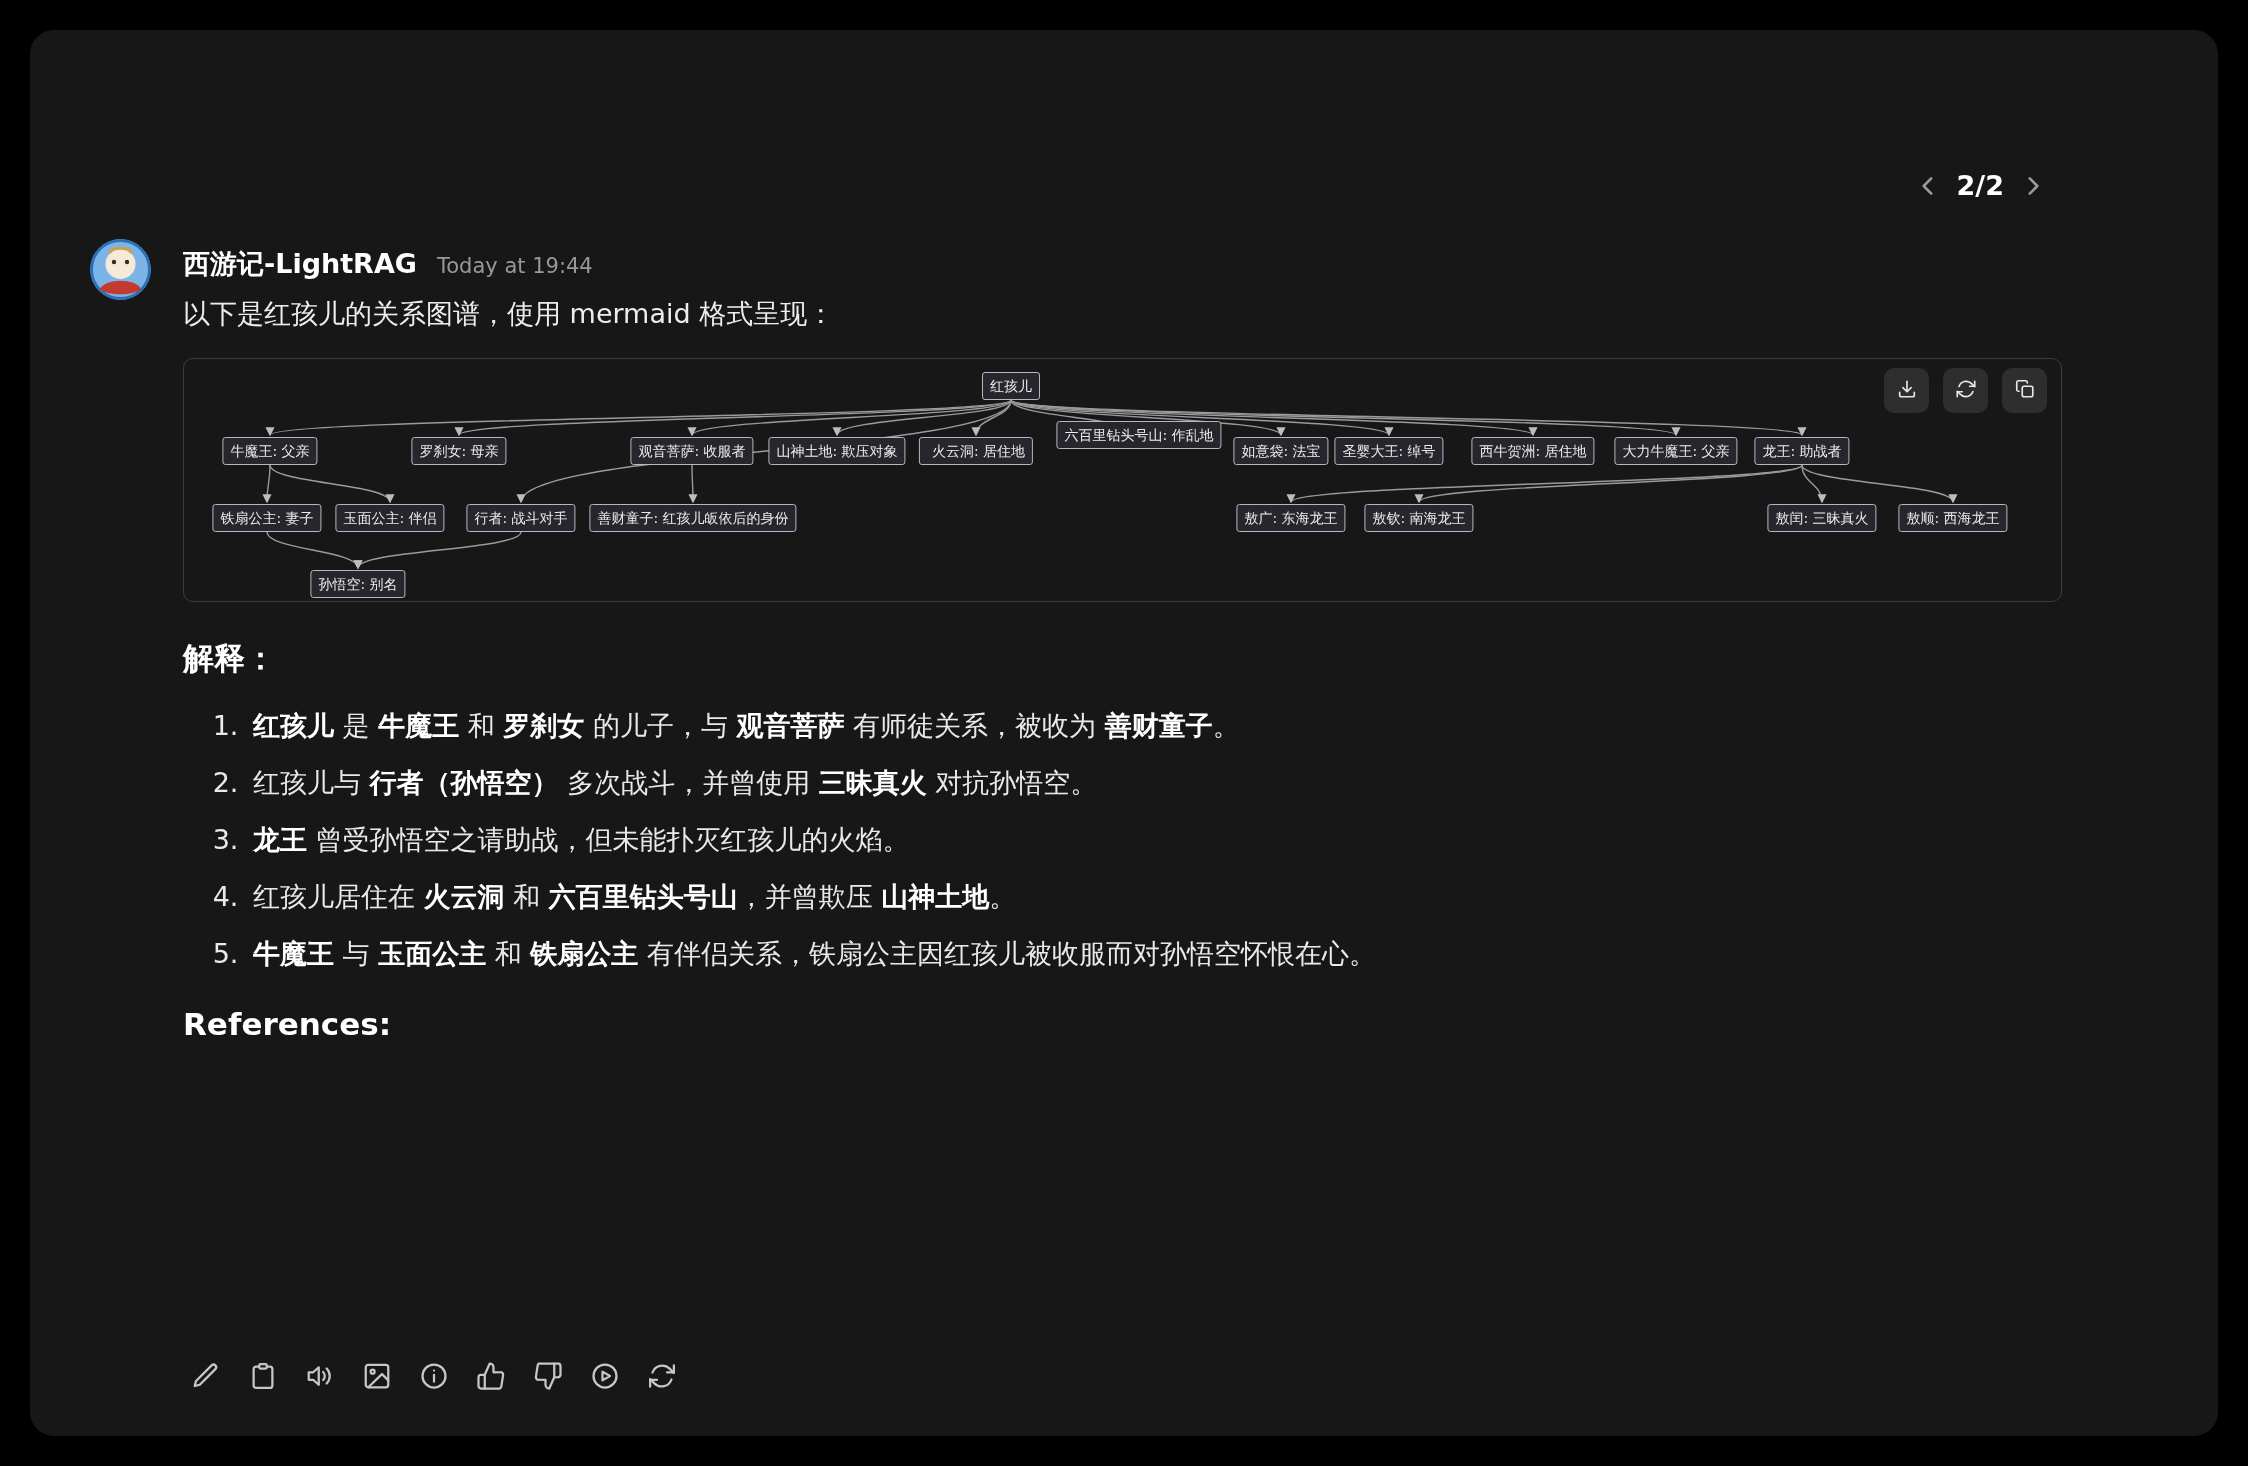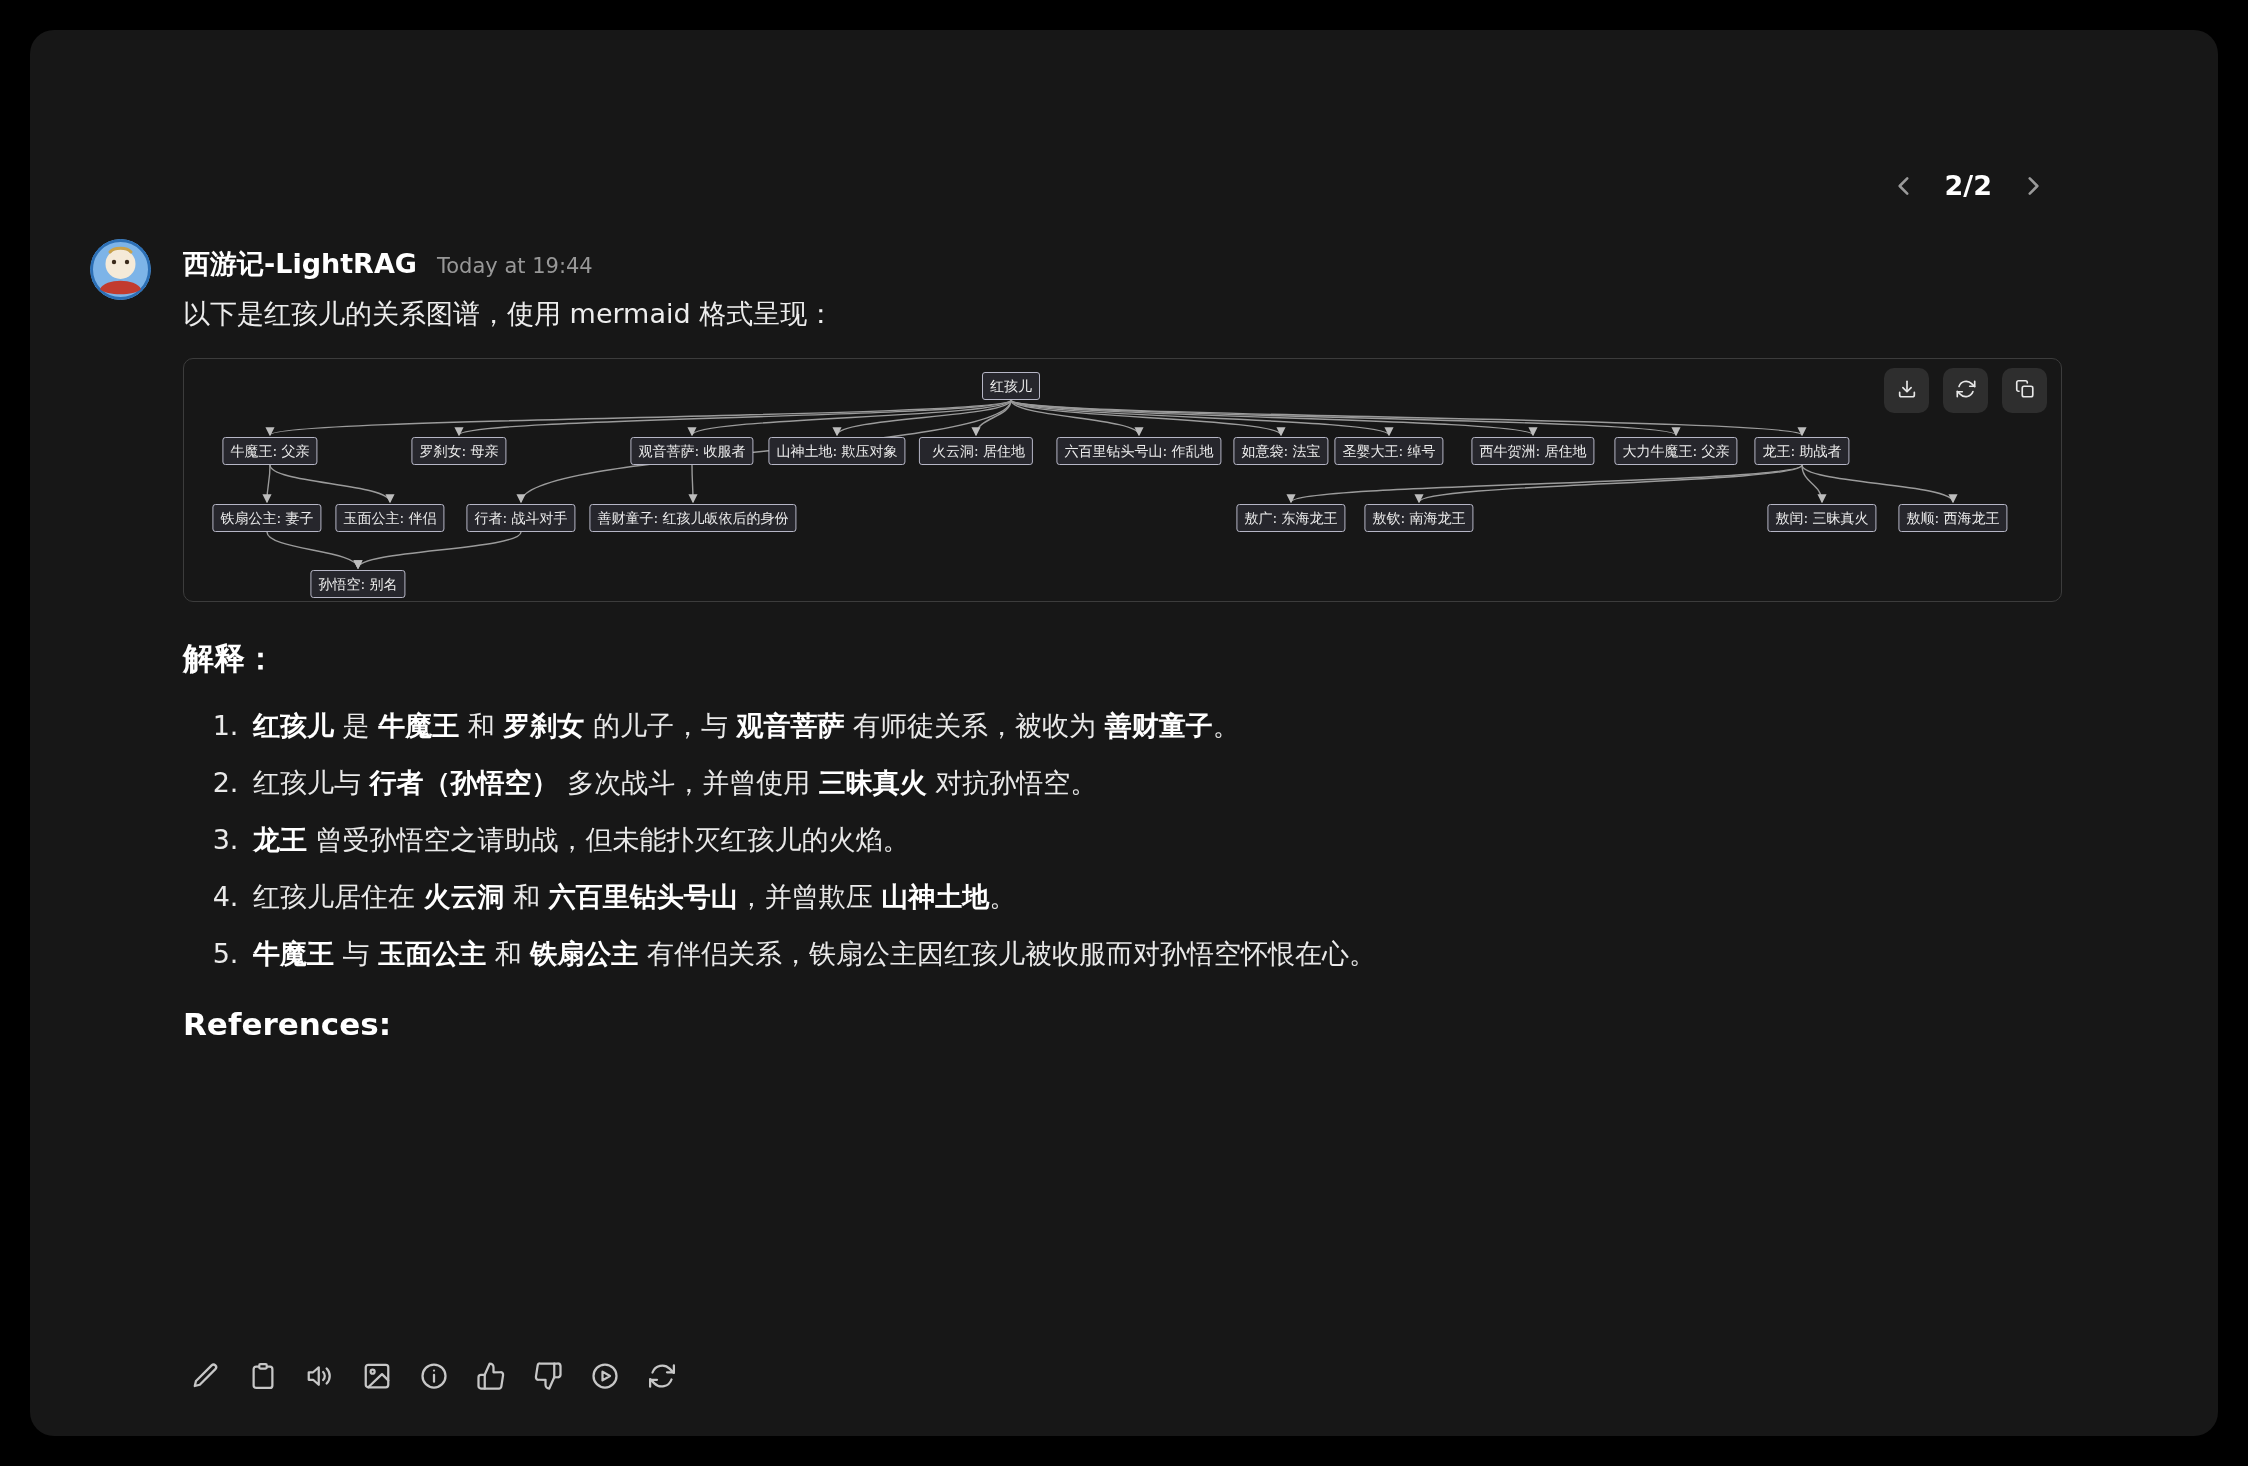--- a/index.html
+++ b/index.html
@@ -18,21 +18,21 @@
   .user-bubble {
     position: absolute; top: 30px; right: 160px;
     background: #2d2d2d; color: #f2f2f2;
     font-size: 30px; line-height: 38px;
     padding: 24px 36px; border-radius: 26px;
   }
 
   
   .pager {
     position: absolute; top: 140px; right: 172px;
-    display: flex; align-items: center; gap: 28px;
+    display: flex; align-items: center; gap: 16px;
   }
   .pager .count { color: #ffffff; font-weight: bold; font-size: 27px; }
   .pager .chev { display: flex; align-items: center; cursor: pointer; }
   .pager svg { stroke: #9a9a9a; }
 
   
   .avatar {
     position: absolute; left: 60px; top: 209px; width: 61px; height: 61px;
     border-radius: 50%; overflow: hidden;
   }
@@ -147,21 +147,21 @@
         <path d="M 1618 106 C 1618 124.5, 1638 124.5, 1638 143" class="gedge" marker-end="url(#arrowhead)"></path>
         <path d="M 1618 106 C 1618 124.5, 1769 124.5, 1769 143" class="gedge" marker-end="url(#arrowhead)"></path>
       </svg>
     <div id="graph-nodes">
         <div class="gnode" style="left: 827px; top: 27px;">红孩儿</div>
         <div class="gnode" style="left: 86px; top: 92px;">牛魔王: 父亲</div>
         <div class="gnode" style="left: 275px; top: 92px;">罗刹女: 母亲</div>
         <div class="gnode" style="left: 508px; top: 92px;">观音菩萨: 收服者</div>
         <div class="gnode" style="left: 653px; top: 92px;">山神土地: 欺压对象</div>
         <div class="gnode" style="left: 792px; top: 92px; padding-left: 12px;">火云洞: 居住地</div>
-        <div class="gnode" style="left: 955px; top: 92px; text-align: center;">六百里钻头号山: 作乱地</div>
+        <div class="gnode" style="left: 955px; top: 76px; text-align: center;">六百里钻头号山: 作乱地</div>
         <div class="gnode" style="left: 1097px; top: 92px;">如意袋: 法宝</div>
         <div class="gnode" style="left: 1205px; top: 92px;">圣婴大王: 绰号</div>
         <div class="gnode" style="left: 1349px; top: 92px;">西牛贺洲: 居住地</div>
         <div class="gnode" style="left: 1492px; top: 92px;">大力牛魔王: 父亲</div>
         <div class="gnode" style="left: 1618px; top: 92px;">龙王: 助战者</div>
         <div class="gnode" style="left: 83px; top: 159px;">铁扇公主: 妻子</div>
         <div class="gnode" style="left: 206px; top: 159px;">玉面公主: 伴侣</div>
         <div class="gnode" style="left: 337px; top: 159px;">行者: 战斗对手</div>
         <div class="gnode" style="left: 509px; top: 159px;">善财童子: 红孩儿皈依后的身份</div>
         <div class="gnode" style="left: 1107px; top: 159px;">敖广: 东海龙王</div>

